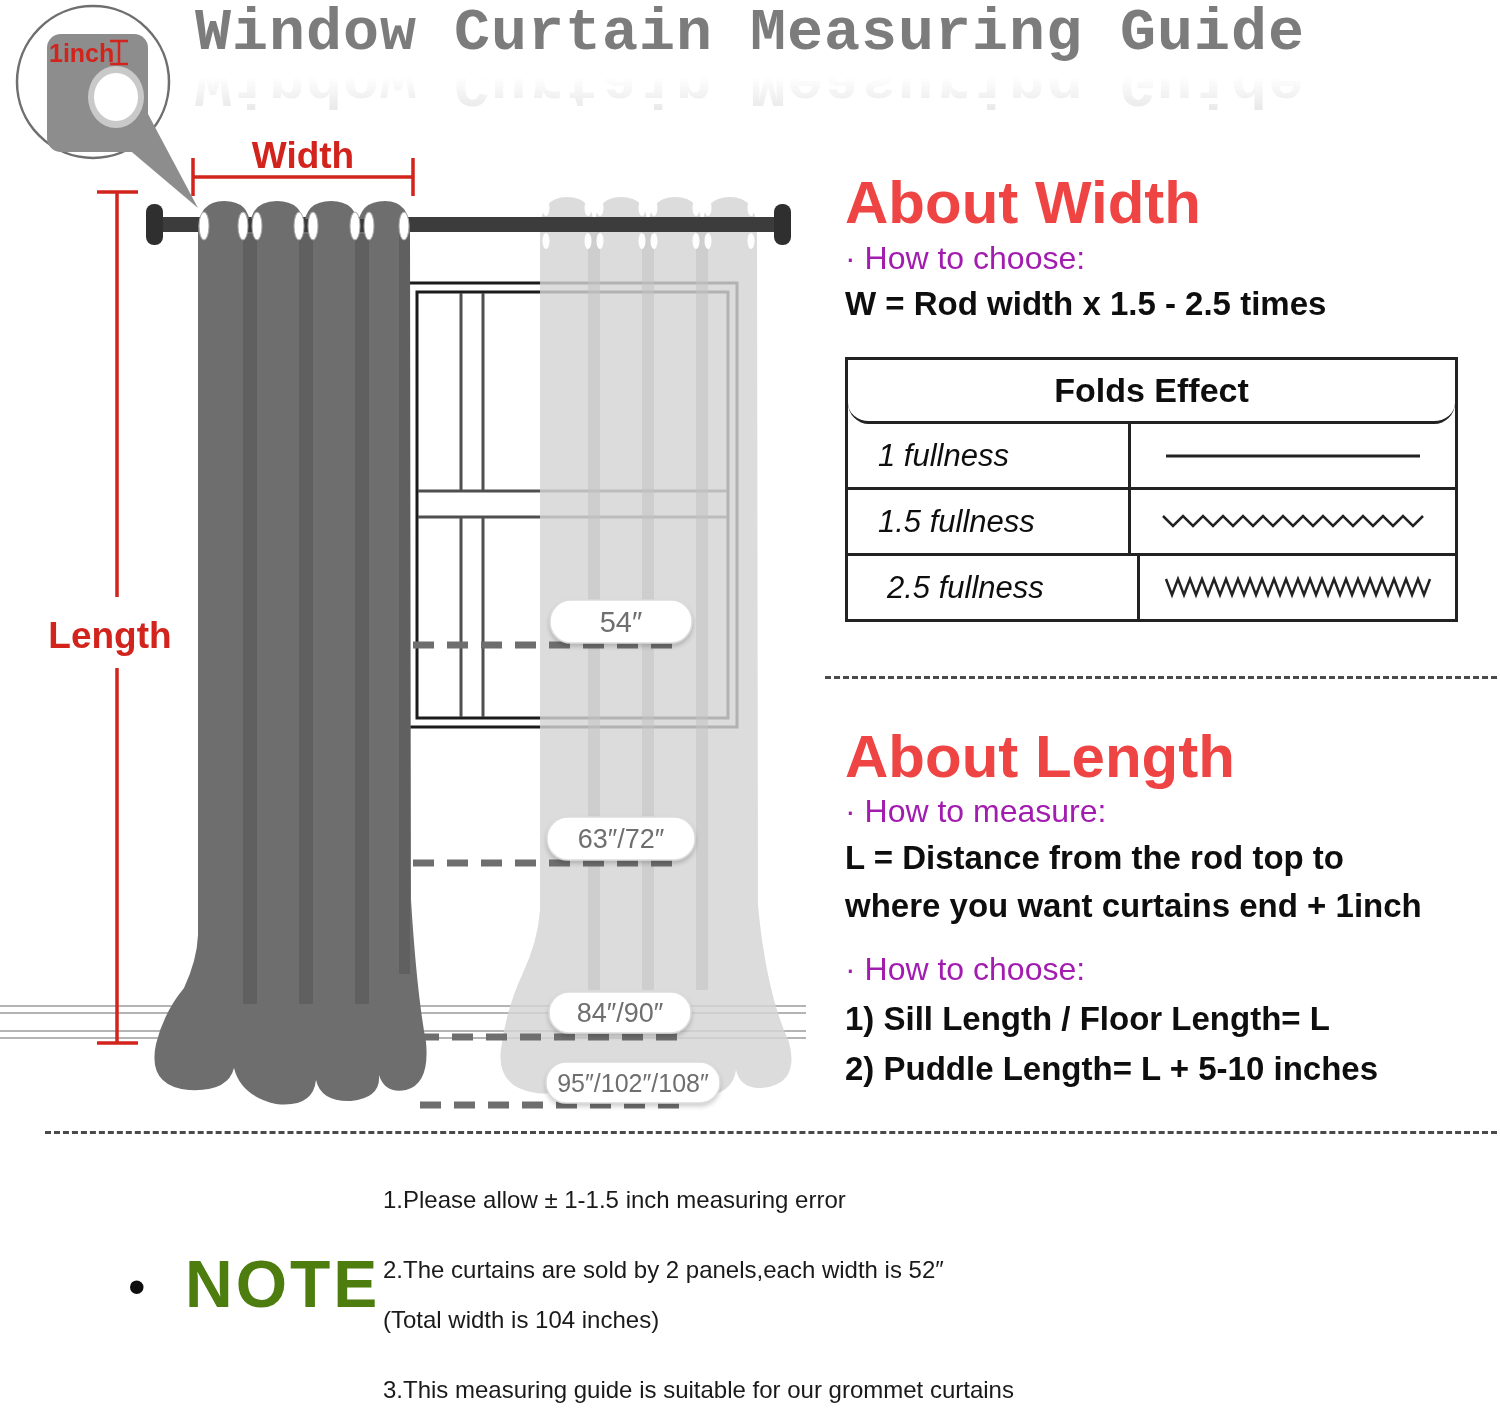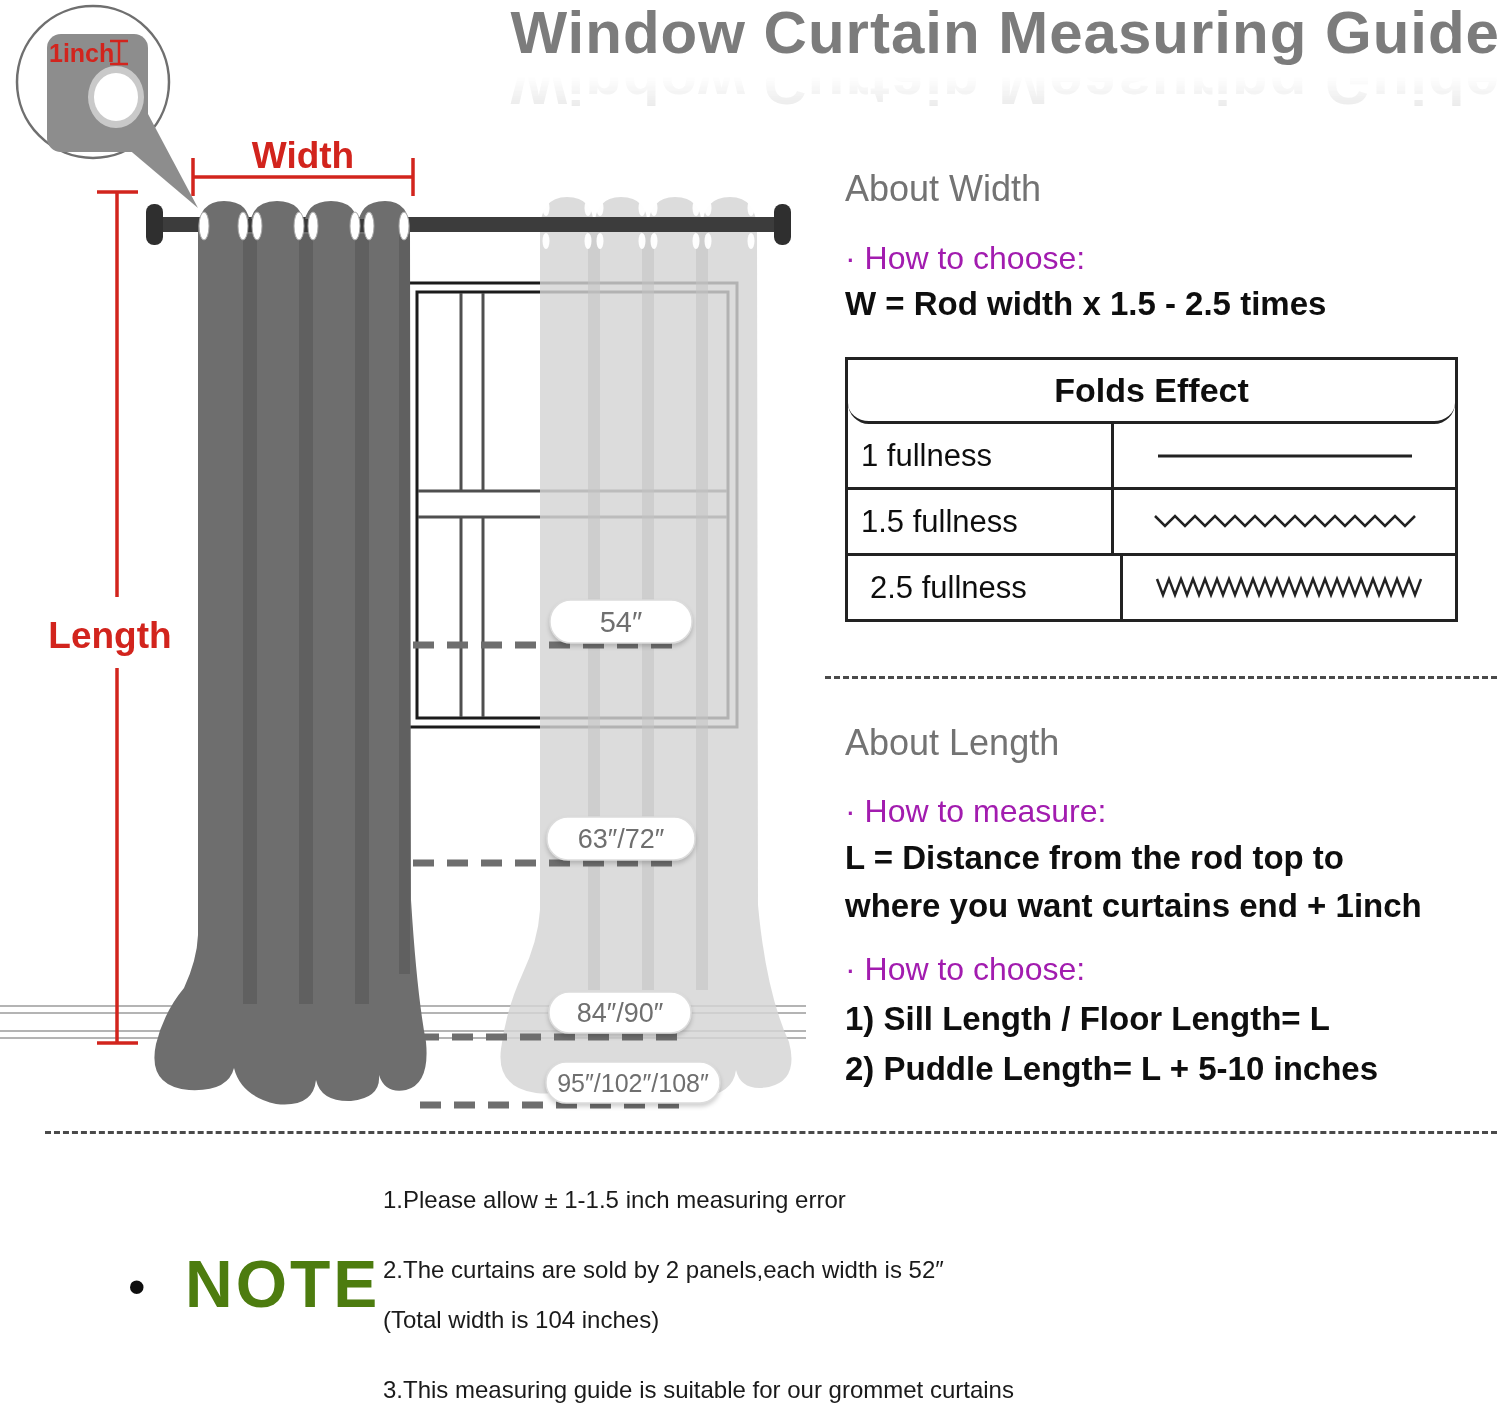--- a/index.html
+++ b/index.html
@@ -3,45 +3,45 @@
 <meta charset="utf-8">
 <style>
   html,body{margin:0;padding:0;}
   body{
     width:1500px;height:1420px;position:relative;background:#ffffff;
     font-family:"Liberation Sans", sans-serif;overflow:hidden;color:#161616;
   }
   .abs{position:absolute;}
 
   
-  .title-wrap{position:absolute;left:0;top:0;width:1500px;text-align:right;}
+  .title-wrap{position:absolute;left:0;top:0;width:1500px;text-align:center;font-family:Liberation Mono, monospace;}
   .title{
     font-size:60px;font-weight:bold;color:#7c7c7c;letter-spacing:1px;
     line-height:66px;white-space:nowrap;
   }
   .title-reflection{
     font-size:60px;font-weight:bold;color:#8a8a8a;letter-spacing:1px;line-height:66px;
     transform:scaleY(-1);margin-top:-16px;opacity:.28;white-space:nowrap;
     -webkit-mask-image:linear-gradient(to bottom, rgba(0,0,0,.8) 0%, rgba(0,0,0,0) 60%);
             mask-image:linear-gradient(to bottom, rgba(0,0,0,.8) 0%, rgba(0,0,0,0) 60%);
   }
 
   
-  .h2{font-size:36px;font-weight:normal;color:#737373;white-space:nowrap;}
+  .h2{font-size:60px;font-weight:bold;color:#ef4444;white-space:nowrap;}
   .sub{font-size:32px;color:#a21caf;white-space:nowrap;}
   .formula{font-size:33px;font-weight:bold;color:#0e0e0e;white-space:nowrap;}
 
   
   .folds-table{position:absolute;left:845px;top:357px;width:607px;border:3px solid #222;}
   .ft-header{height:61px;border-bottom:3px solid #222;display:flex;align-items:center;justify-content:center;
     font-size:34px;font-weight:bold;color:#0e0e0e;border-radius:21px;}
   .ft-row{display:flex;height:63px;border-bottom:3px solid #222;}
   .ft-row:last-child{border-bottom:none;margin-left:9px;}
   .ft-label{width:250px;border-right:3px solid #222;display:flex;align-items:center;
-    padding-left:13px;font-size:31px;color:#0e0e0e;}
+    padding-left:30px;font-size:31px;color:#0e0e0e;font-style:italic;}
   .ft-effect{flex:1;display:flex;align-items:center;justify-content:center;}
 
   .dashed-divider{border-top:3px dashed #4a4a4a;height:0;}
 
   
   .note-bullet{font-size:50px;color:#0e0e0e;}
   .note-heading{font-size:66px;font-weight:bold;letter-spacing:3px;color:#4d7c0f;}
   .note-item{font-size:24px;color:#1a1a1a;white-space:nowrap;}
 
   .pill{filter:drop-shadow(0 3px 2px rgba(0,0,0,0.18));}

